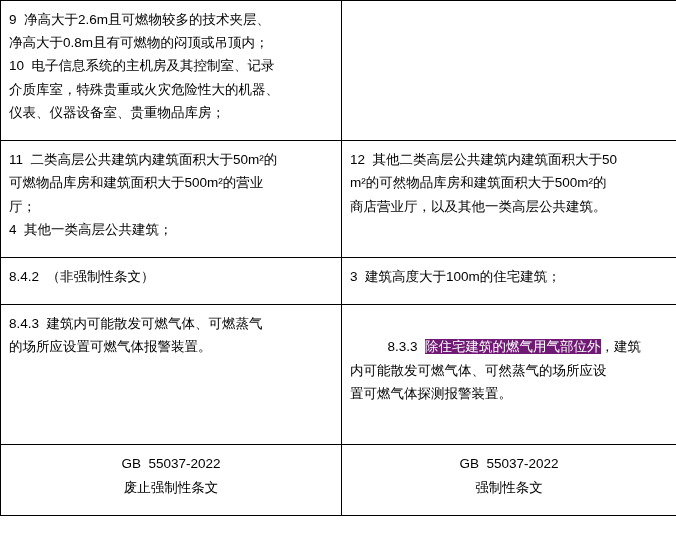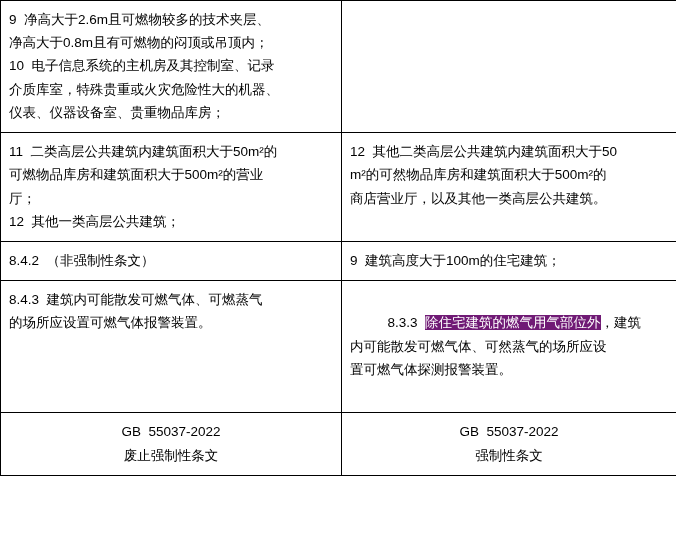--- a/index.html
+++ b/index.html
@@ -15,21 +15,21 @@
     overflow: hidden;
   }
   .doc-table {
     border-collapse: collapse;
     width: 676px;
     table-layout: fixed;
   }
   .doc-table td {
     border: 1px solid #000000;
     vertical-align: top;
-    padding: 7px 8px 8px 8px;
+    padding: 7px 8px 16px 8px;
     font-size: 13.5px;
     line-height: 1.72;
     word-break: break-all;
   }
   col.left-col { width: 341px; }
   col.right-col { width: 335px; }
   .cell-text {
     display: block;
     white-space: pre-wrap;
   }
@@ -65,34 +65,34 @@
 介质库室，特殊贵重或火灾危险性大的机器、
 仪表、仪器设备室、贵重物品库房；</span>
       </td>
       <td class="empty-cell"></td>
     </tr>
     <tr>
       <td>
         <span class="cell-text">11  二类高层公共建筑内建筑面积大于50m²的
 可燃物品库房和建筑面积大于500m²的营业
 厅；
-12  其他一类高层公共建筑；</span>
+4  其他一类高层公共建筑；</span>
       </td>
       <td>
         <span class="cell-text">12  其他二类高层公共建筑内建筑面积大于50
 m²的可然物品库房和建筑面积大于500m²的
 商店营业厅，以及其他一类高层公共建筑。</span>
       </td>
     </tr>
     <tr>
       <td>
         <span class="cell-text">8.4.2  （非强制性条文）</span>
       </td>
       <td>
-        <span class="cell-text">9  建筑高度大于100m的住宅建筑；</span>
+        <span class="cell-text">3  建筑高度大于100m的住宅建筑；</span>
       </td>
     </tr>
     <tr>
       <td>
         <span class="cell-text">8.4.3  建筑内可能散发可燃气体、可燃蒸气
 的场所应设置可燃气体报警装置。</span>
       </td>
       <td>
         <span class="cell-text">
           <span>8.3.3  </span><span class="hl">除住宅建筑的燃气用气部位外</span><span>，建筑

